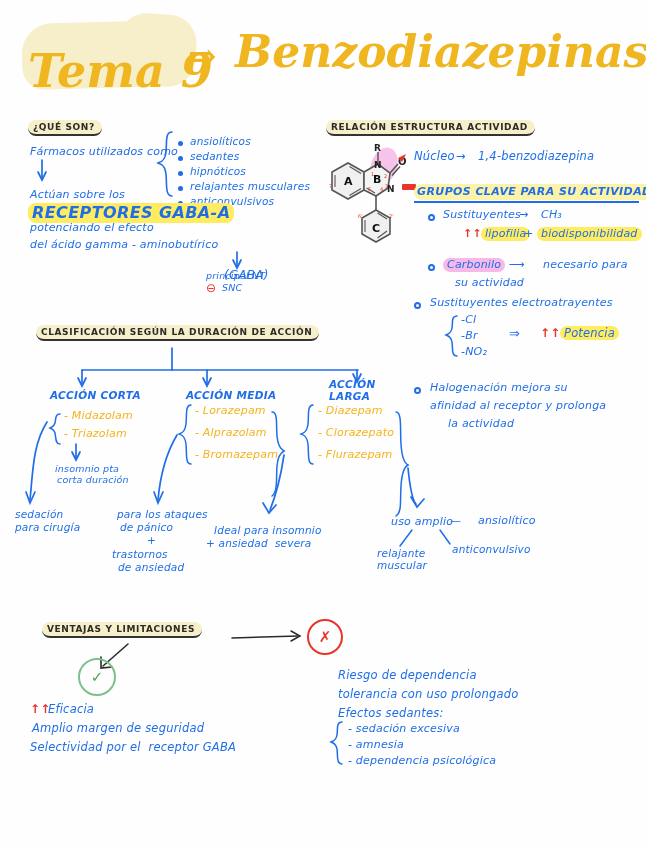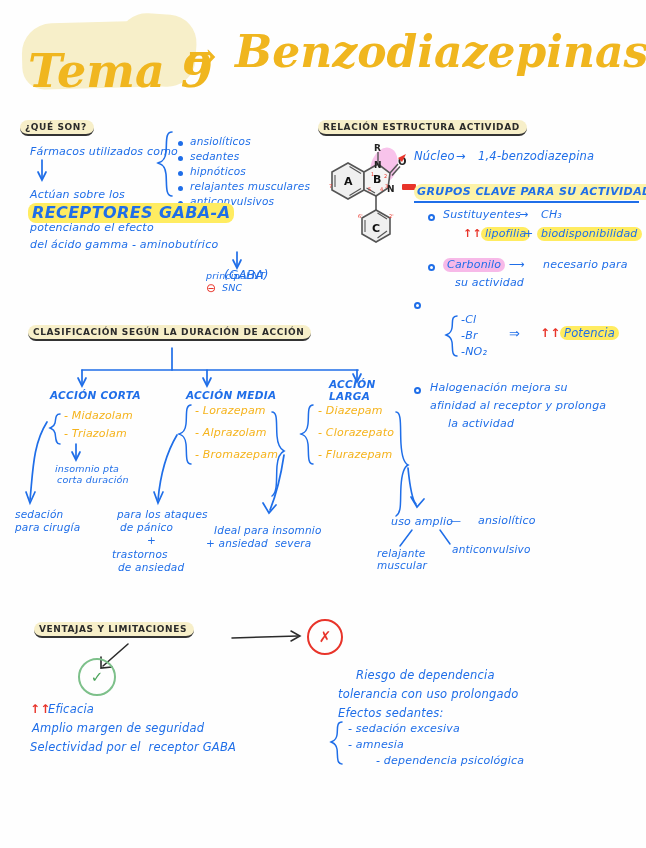--- a/index.html
+++ b/index.html
@@ -60,20 +60,21 @@
     padding: 0 4px;
   }
   .hl-pink {
     background: #f7b9e8;
     border-radius: 8px;
     padding: 0 4px;
   }
   .hl-cream {
     background: #f7efc9;
     border-radius: 10px;
+    margin-left: 8px;
   }
   .bullet {
     position: absolute;
     width: 5px; height: 5px;
     border-radius: 50%;
     background: #1f6ee8;
   }
   .bullet-ring {
     position: absolute;
     width: 7px; height: 7px;
@@ -218,20 +219,21 @@
   <div class="hw blue" style="left:524px;top:227px;font-size:11px;font-style:normal;">+</div>
   <div class="hw blue hl-yellow-strong" style="left:537px;top:227px;font-size:11px;">biodisponibilidad</div>
 
   <div class="bullet-ring" style="left:428px;top:264px;"></div>
   <div class="hw blue hl-pink" style="left:443px;top:258px;font-size:11px;">Carbonilo</div>
   <div class="hw blue" style="left:509px;top:258px;font-size:11px;font-style:normal;">⟶</div>
   <div class="hw blue" style="left:543px;top:258px;font-size:11px;">necesario para</div>
   <div class="hw blue" style="left:455px;top:276px;font-size:11px;">su actividad</div>
 
   <div class="bullet-ring" style="left:414px;top:302px;"></div>
+  <div class="hw blue" style="left:430px;top:296px;font-size:11px;">Sustituyentes electroatrayentes</div>
 
   <svg class="layer">
     <path d="M457 316 C451 316 453 322 452 328 C451 334 448 334 446 335 C448 336 451 336 452 342 C453 348 451 356 457 356" fill="none" stroke="#1f6ee8" stroke-width="1.5" stroke-linecap="round"></path>
   </svg>
   <div class="hw blue" style="left:461px;top:313px;font-size:11px;">-Cl</div>
   <div class="hw blue" style="left:461px;top:329px;font-size:11px;">-Br</div>
   <div class="hw blue" style="left:461px;top:345px;font-size:11px;">-NO₂</div>
 
   <div class="hw blue" style="left:509px;top:326px;font-size:13px;font-style:normal;">⇒</div>
   <div class="hw red" style="left:540px;top:326px;font-size:12px;font-weight:bold;font-style:normal;">↑↑</div>
@@ -337,20 +339,20 @@
 
   <div class="circ red" style="left:307px;top:619px;width:32px;height:32px;border:2px solid #e8342a;color:#e8342a;">
       <span>✗</span>
     </div>
 
   <div class="hw red" style="left:30px;top:702px;font-size:12px;font-weight:bold;font-style:normal;">↑↑</div>
   <div class="hw blue" style="left:48px;top:702px;font-size:11.5px;">Eficacia</div>
   <div class="hw blue" style="left:30px;top:740px;font-size:11.5px;">Selectividad por el  receptor GABA</div>
   <div class="hw blue" style="left:32px;top:721px;font-size:11.5px;">Amplio margen de seguridad</div>
 
-  <div class="hw blue" style="left:356px;top:668px;font-size:11.5px;">Riesgo de dependencia</div>
+  <div class="hw blue" style="left:338px;top:668px;font-size:11.5px;">Riesgo de dependencia</div>
   <div class="hw blue" style="left:338px;top:687px;font-size:11.5px;text-align:center;">tolerancia con uso prolongado</div>
   <div class="hw blue" style="left:338px;top:706px;font-size:11.5px;">Efectos sedantes:</div>
   <div class="hw blue" style="left:348px;top:722px;font-size:11px;">- sedación excesiva</div>
   <div class="hw blue" style="left:348px;top:738px;font-size:11px;">- amnesia</div>
-  <div class="hw blue" style="left:348px;top:754px;font-size:11px;margin-left:28px;">- dependencia psicológica</div>
+  <div class="hw blue" style="left:348px;top:754px;font-size:11px;">- dependencia psicológica</div>
 
 </div>
 
 </body></html>

